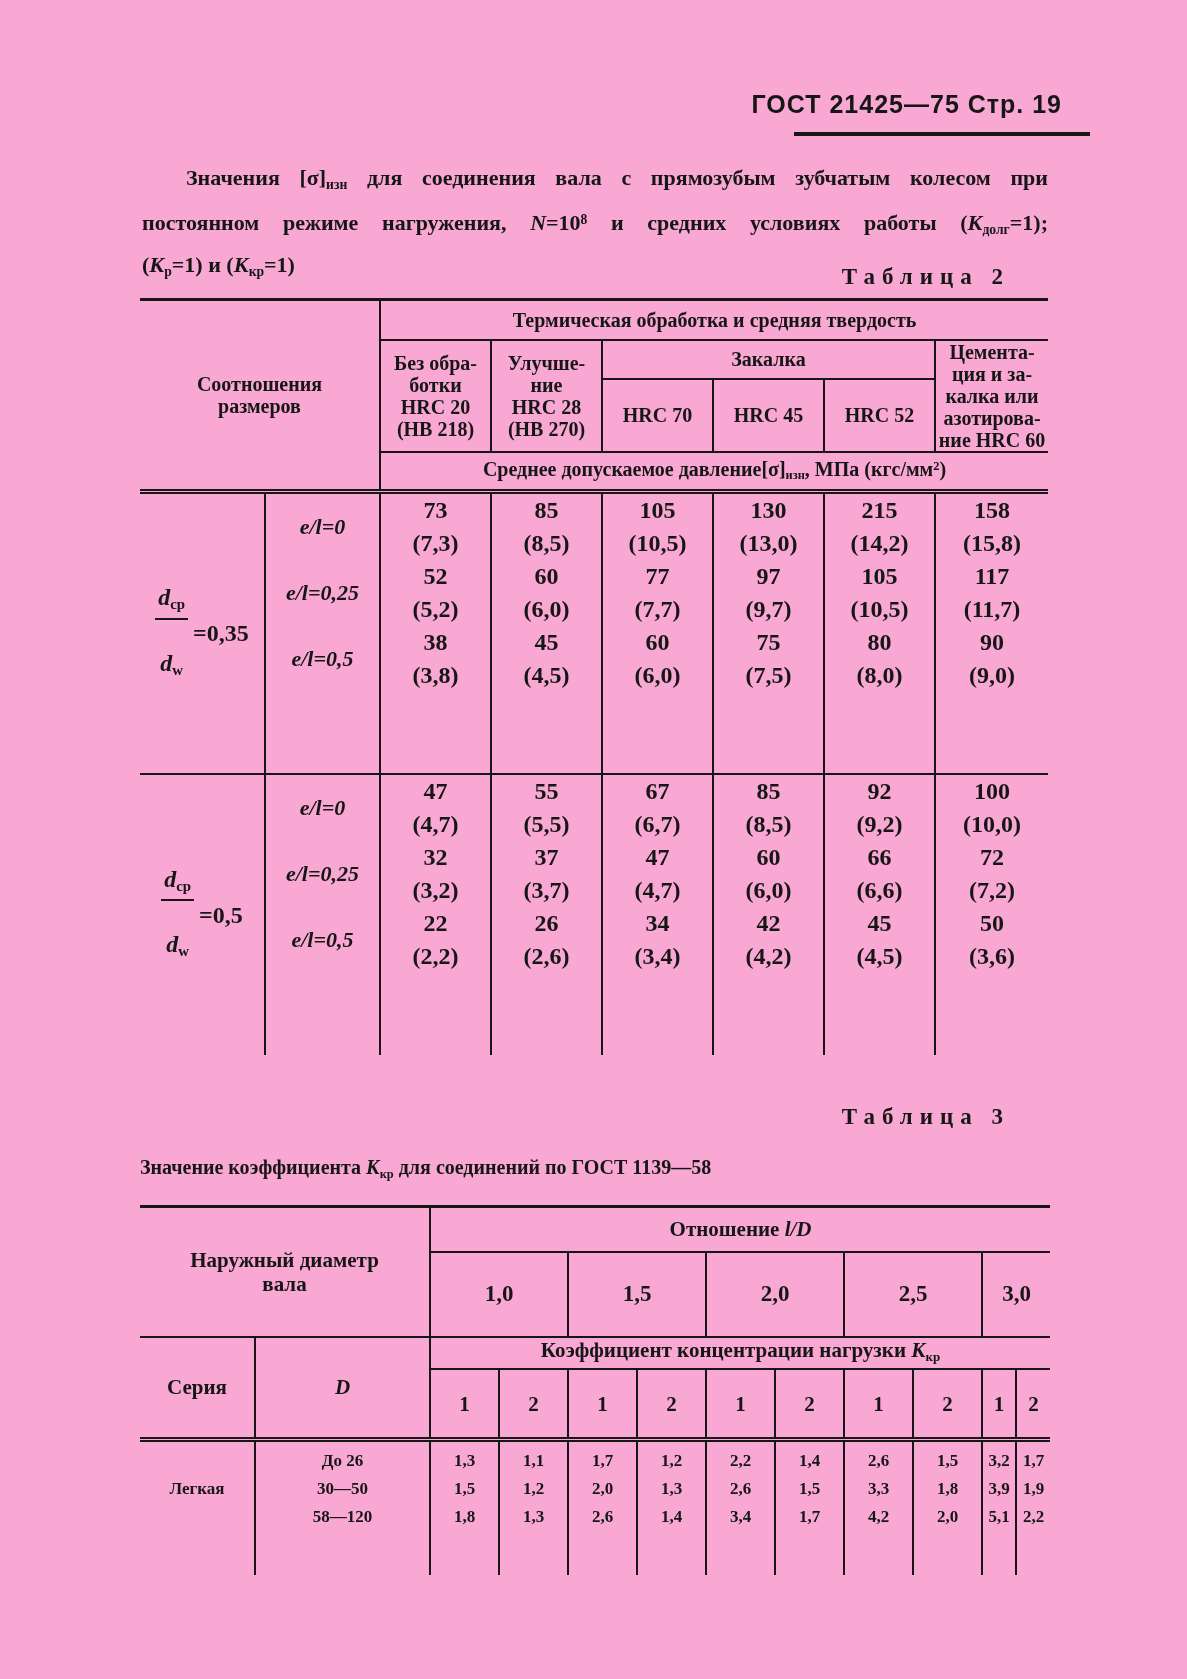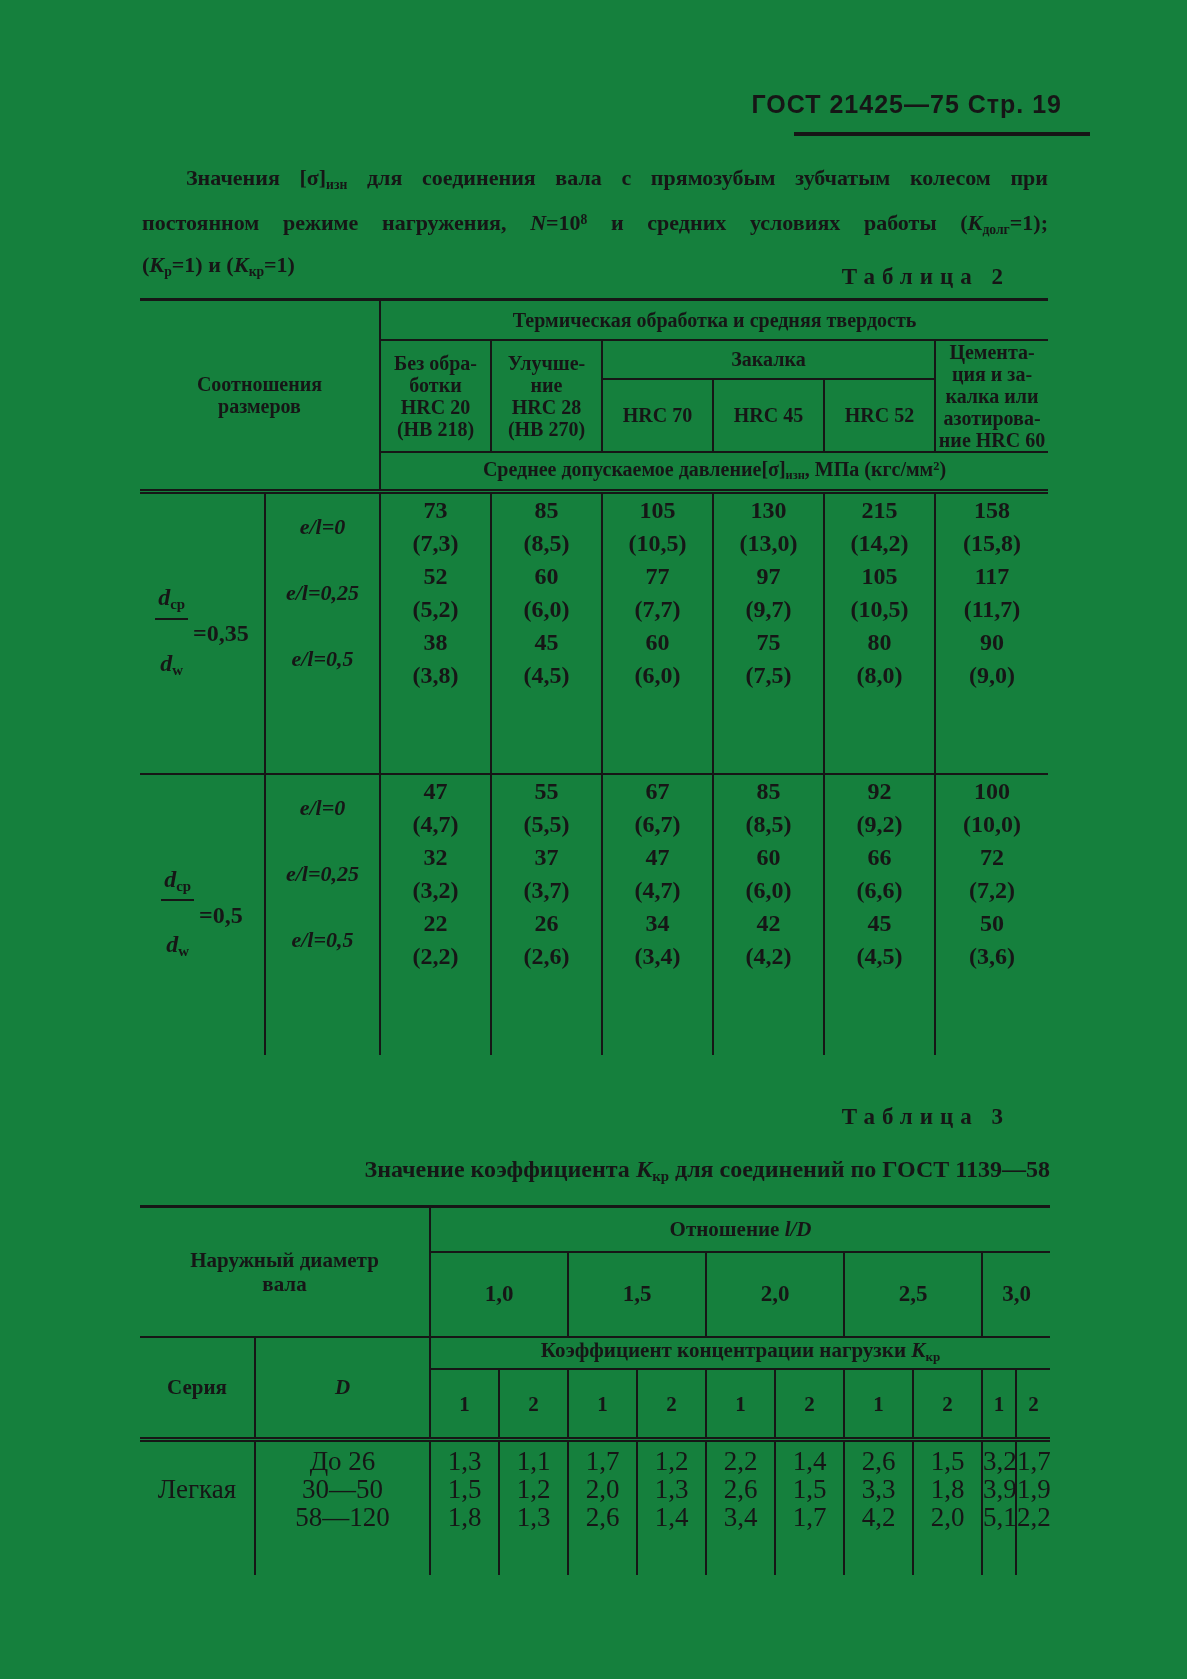--- a/index.html
+++ b/index.html
@@ -1,33 +1,33 @@
 <!DOCTYPE html>
 <html><head>
 <meta charset="utf-8">
 <style>
   html,body{margin:0;padding:0;background:#e8e8e8;}
-  .page{position:relative;width:1187px;height:1679px;background:#15803d;color:#161616;
+  .page{position:relative;width:1187px;height:1679px;background:#f9a8d4;color:#161616;
         font-family:"Liberation Serif",serif;overflow:hidden;}
   
   .hdr{position:absolute;top:90px;right:125px;font-family:"Liberation Sans",sans-serif;
        font-weight:bold;font-size:25px;letter-spacing:1px;white-space:nowrap;}
   .hdr-rule{position:absolute;top:132px;right:97px;width:296px;height:4px;background:#161616;}
   
   .intro{position:absolute;left:142px;top:160px;width:906px;font-size:22px;font-weight:600;}
   .line{line-height:35px;text-align:justify;text-align-last:justify;}
   .line.first{text-indent:44px;}
   .line.last{text-align:justify;text-align-last:left;}
   sub{font-size:0.62em;vertical-align:-0.3em;font-weight:600;}
   sup{font-size:0.62em;vertical-align:0.45em;font-weight:600;}
   
   .cap{position:absolute;right:177px;font-weight:700;font-size:23px;letter-spacing:7px;white-space:nowrap;}
   #cap2{top:264px;} #cap3{top:1104px;}
-  .t3title{position:absolute;left:140px;top:1156px;width:910px;text-align:right;
-           font-weight:700;font-size:24px;}
+  .t3title{position:absolute;left:140px;top:1156px;width:910px;text-align:left;
+           font-weight:700;font-size:20px;}
   
   table{border-collapse:collapse;table-layout:fixed;position:absolute;left:140px;}
   #t2{top:298px;width:908px;border-top:3px solid #161616;}
   #t3{top:1205px;width:910px;border-top:3px solid #161616;}
   td{padding:0;text-align:center;vertical-align:middle;font-size:21px;font-weight:700;overflow:hidden;}
   .bR{border-right:2px solid #161616;}
   .bB{border-bottom:2px solid #161616;}
   .bT{border-top:2px solid #161616;}
   .heavy{border-bottom:5px double #161616;}
   .pre{white-space:pre-line;}
@@ -41,21 +41,21 @@
             font-size:24px;font-weight:700;}
   .fr{display:inline-block;text-align:center;line-height:26px;}
   .fr .nm{display:block;border-bottom:2px solid #161616;padding:0 3px;}
   .fr .dn{display:block;margin-top:30px;}
   .it{font-style:italic;}
   
   tr.t3r1{height:45px;} tr.t3r2{height:85px;} tr.t3r3{height:28px;} tr.t3r4{height:70px;}
   tr.t3r5{height:96px;} tr.t3sp{height:40px;}
   .t3small{font-size:21px;line-height:24px;}
   .t3num{font-size:23px;font-weight:700;}
-  .t3data{font-size:27px;font-weight:400;line-height:28px;}
+  .t3data{font-size:17px;font-weight:700;line-height:28px;}
 </style>
 </head>
 <body>
 
 <div class="page">
 
   <div class="hdr">
     <span>ГОСТ 21425—75 Стр. 19</span>
   </div>
   <div class="hdr-rule"></div>

